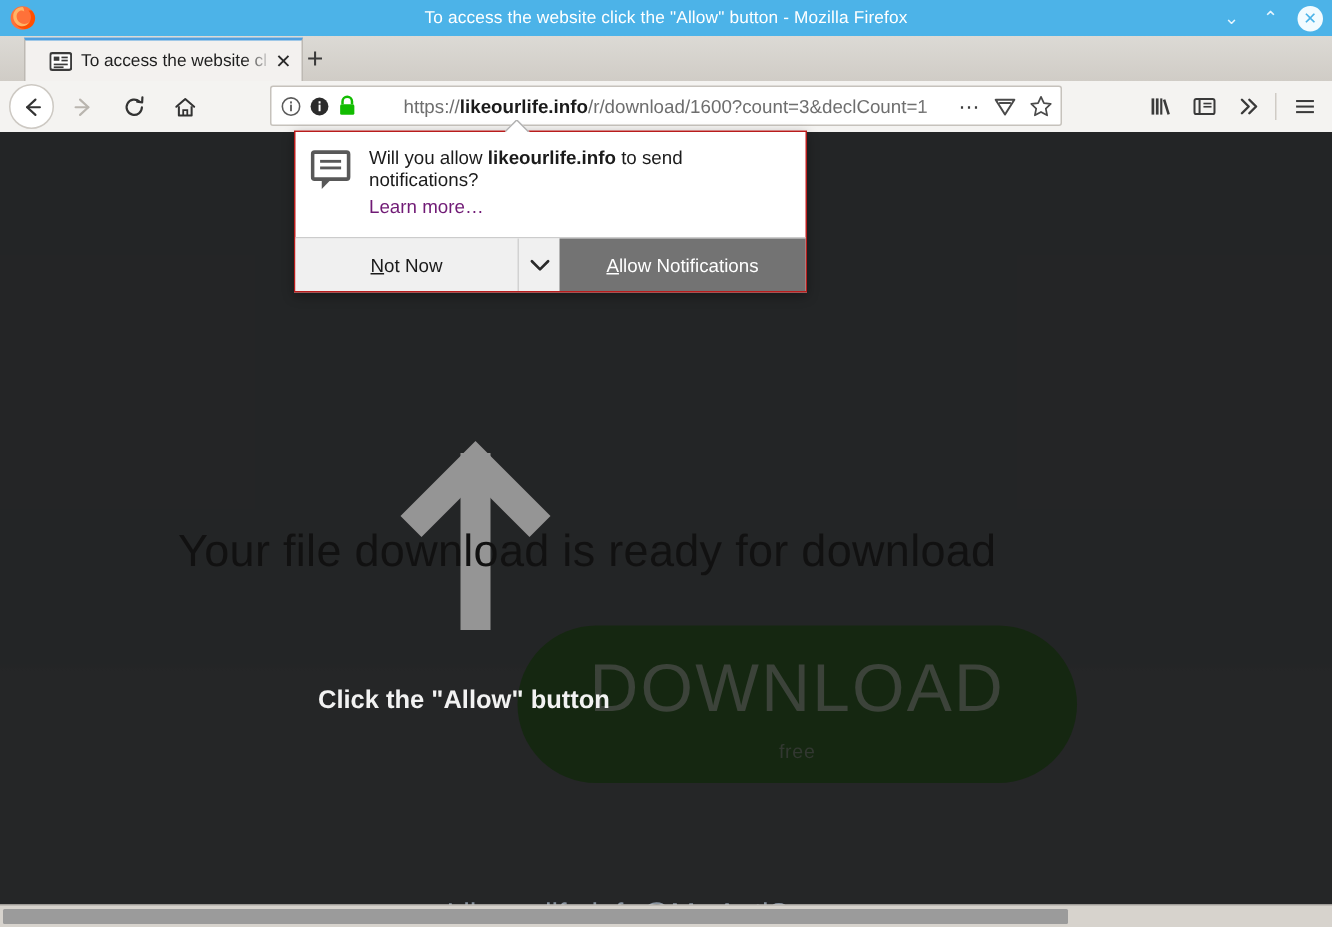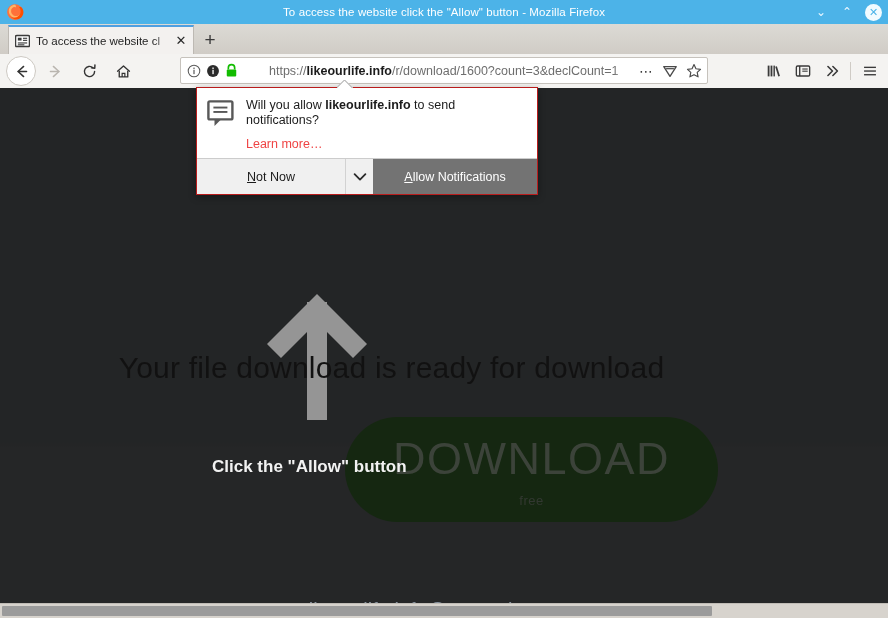--- a/index.html
+++ b/index.html
@@ -41,26 +41,26 @@
   }
 
   
   .tabstrip {
     position: absolute; left: 0; top: 24px; width: 888px; height: 30px;
     background: #d4d0c8;
     background: linear-gradient(#dcdad5, #d0ccc6);
     border-bottom: 1px solid #b6b2ab;
   }
   .tab {
-    position: absolute; left: 8px; top: 1px; width: 186px; height: 29px;
+    position: absolute; left: 16px; top: 1px; width: 186px; height: 29px;
     background: #f3f1ef;
     border-top: 2px solid #4f9fe0;
     border-left: 1px solid #bdb9b3;
     border-right: 1px solid #bdb9b3;
-    display: flex; align-items: center; padding: 0 4px 0 6px;
+    display: flex; align-items: center; padding: 0 4px 0 16px;
     box-sizing: border-box;
   }
   .tab-favicon {
     width: 15px; height: 14px; flex: 0 0 auto; margin-right: 6px;
   }
   .tab-title {
     flex: 1 1 auto; font-size: 11.5px; color: #1f1f1f;
     white-space: nowrap; overflow: hidden;
     -webkit-mask-image: linear-gradient(to right, #000 86%, transparent 100%);
     mask-image: linear-gradient(to right, #000 86%, transparent 100%);
@@ -228,22 +228,22 @@
     display: flex; padding: 10px 12px 0 10px; box-sizing: border-box;
   }
   .popup-icon { flex: 0 0 auto; width: 30px; margin-top: 2px; }
   .popup-texts { flex: 1 1 auto; margin-left: 9px; }
   .popup-question {
     font-size: 12.5px; color: #1b1b1b; line-height: 15px;
     max-width: 270px;
   }
   .popup-question b { font-weight: 700; }
   .popup-learn {
-    display: inline-block; margin-top: 9px;
-    font-size: 12.5px; color: #ef4444;
+    display: inline-block; margin-top: 3px;
+    font-size: 12.5px; color: #701a75;
   }
   .popup-footer {
     position: absolute; left: 0; bottom: 0; width: 100%; height: 36px;
     display: flex; border-top: 1px solid #cccccc; box-sizing: border-box;
   }
   .btn-notnow {
     flex: 0 0 148px; background: #f0f0f0;
     display: flex; align-items: center; justify-content: center;
     font-size: 12.5px; color: #1b1b1b;
     border-right: 1px solid #d2d2d2;

